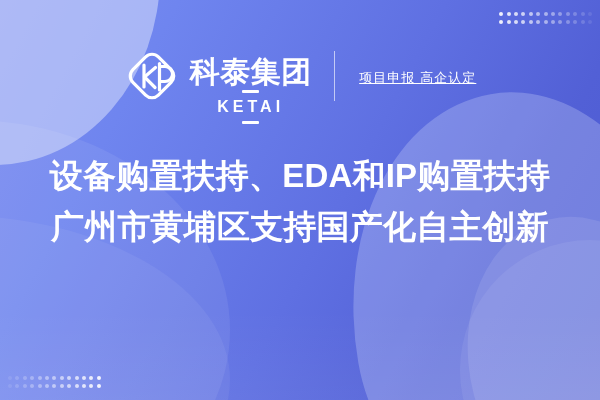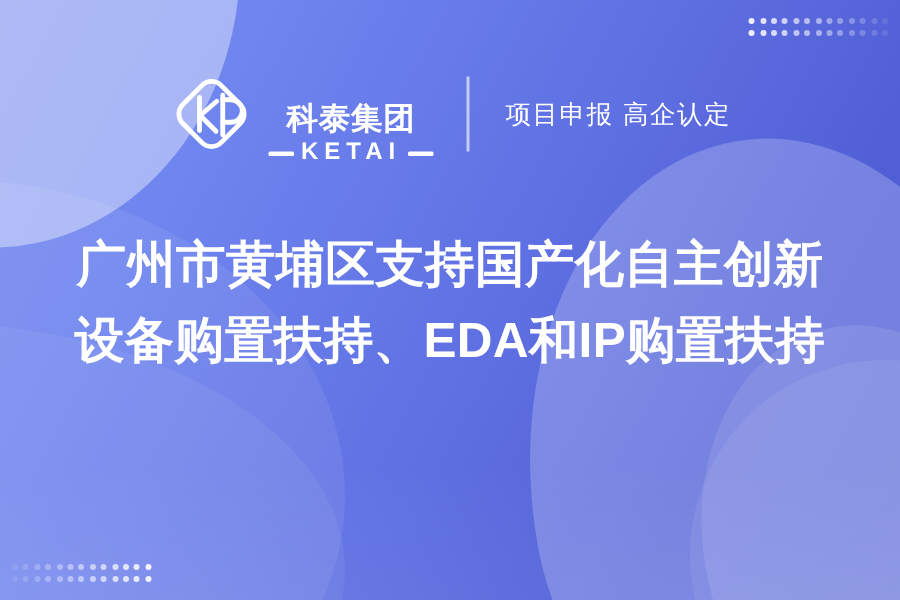--- a/index.html
+++ b/index.html
@@ -113,34 +113,35 @@
   .logo-block {
     display: flex;
     align-items: center;
     gap: 10px;
     padding-right: 22px;
   }
   .logo-mark { width: 56px; height: 56px; flex: none; }
   .logo-words { display: flex; flex-direction: column; align-items: center; }
   .logo-cn {
     color: #fff;
-    font-size: 21px;
+    font-size: 30px;
     font-weight: 700;
     letter-spacing: 0.5px;
     line-height: 1.05;
     white-space: nowrap;
     margin-top: 28px;
   }
   .logo-en-row {
     display: flex;
     align-items: center;
     gap: 5px;
     margin-top: 2px;
     width: 100%;
     justify-content: center;
+    flex-direction: column;
   }
   .logo-en-row .bar {
     height: 3px;
     width: 17px;
     background: #fff;
     border-radius: 1px;
   }
   .logo-en {
     color: #fff;
     font-size: 16px;
@@ -162,26 +163,27 @@
   .slogan-main {
     color: #ffffff;
     font-size: 25px;
     letter-spacing: 1px;
     line-height: 1.22;
     white-space: nowrap;
     font-family: "DejaVu Serif", "Liberation Serif", serif;
   }
   .slogan-sub {
     color: #ffffff;
-    font-size: 17px;
+    font-size: 13px;
     letter-spacing: 1px;
     line-height: 1.35;
     margin-top: 3px;
     white-space: nowrap;
     font-family: "DejaVu Serif", "Liberation Serif", serif;
+    text-decoration: underline;
   }
 
   
   .title-block {
     position: absolute;
     left: 0; right: 0;
     top: 150px;
     text-align: center;
   }
   .title-line {
@@ -301,17 +303,17 @@
 
     <div class="divider"></div>
 
     <div class="slogan-block">
       <span class="slogan-sub">项目申报 高企认定</span>
     </div>
 
   </div>
 
   <div class="title-block">
+    <div class="title-line">设备购置扶持、EDA和IP购置扶持</div>
     <div class="title-line">广州市黄埔区支持国产化自主创新</div>
-    <div class="title-line">设备购置扶持、EDA和IP购置扶持</div>
   </div>
 
 </div>
 
 </body></html>

